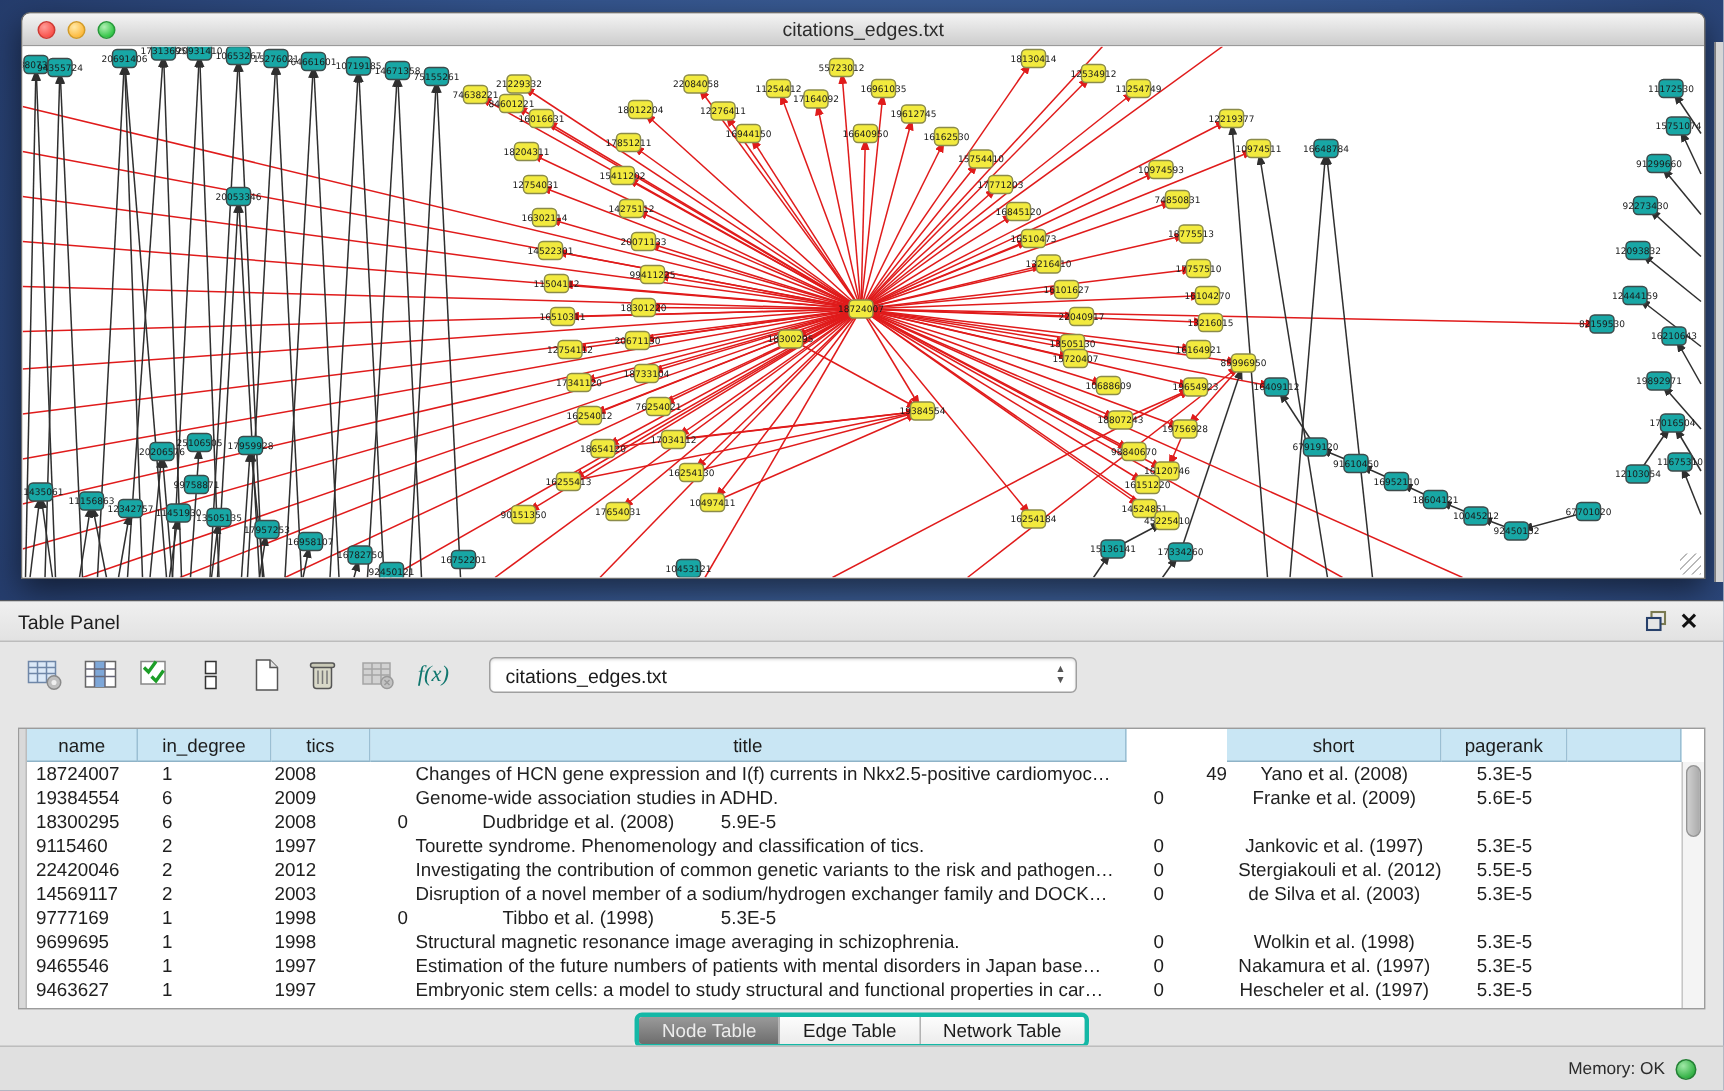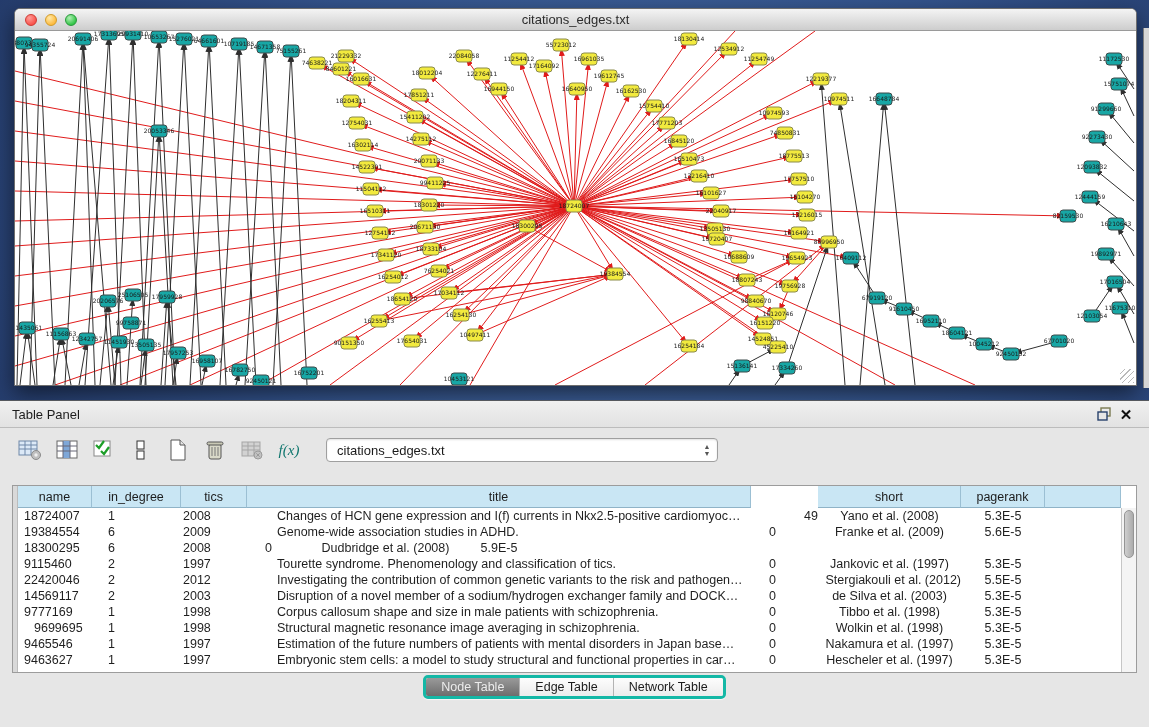--- a/index.html
+++ b/index.html
@@ -927,27 +927,26 @@
           <div class="t-cell" style="width: 66px; text-align: left; padding-left: 2px;">2003</div>
           <div class="t-cell" style="width: 504px; text-align: left; padding-left: 30px;">Disruption of a novel member of a sodium/hydrogen exchanger family and DOCK…</div>
           <div class="t-cell" style="width: 67px; text-align: left; padding-left: 18px;">0</div>
           <div class="t-cell" style="width: 143px; text-align: center; padding-left: 0px;">de Silva et al. (2003)</div>
           <div class="t-cell" style="width: 84px; text-align: center; padding-left: 0px;">5.3E-5</div>
         </div>
         <div class="t-row">
           <div class="t-cell" style="width: 74px; text-align: left; padding-left: 6px;">9777169</div>
           <div class="t-cell" style="width: 89px; text-align: left; padding-left: 16px;">1</div>
           <div class="t-cell" style="width: 66px; text-align: left; padding-left: 2px;">1998</div>
-          <div class="t-cell" style="width: 504px; text-align: left; padding-left: 30px;">Corpus callosum shape and size in male patients with schizophrenia.</div>
           <div class="t-cell" style="width: 67px; text-align: left; padding-left: 18px;">0</div>
           <div class="t-cell" style="width: 143px; text-align: center; padding-left: 0px;">Tibbo et al. (1998)</div>
           <div class="t-cell" style="width: 84px; text-align: center; padding-left: 0px;">5.3E-5</div>
         </div>
         <div class="t-row">
-          <div class="t-cell" style="width: 74px; text-align: left; padding-left: 16px;">9699695</div>
+          <div class="t-cell" style="width: 74px; text-align: left; padding-left: 6px;">9699695</div>
           <div class="t-cell" style="width: 89px; text-align: left; padding-left: 16px;">1</div>
           <div class="t-cell" style="width: 66px; text-align: left; padding-left: 2px;">1998</div>
           <div class="t-cell" style="width: 504px; text-align: left; padding-left: 30px;">Structural magnetic resonance image averaging in schizophrenia.</div>
           <div class="t-cell" style="width: 67px; text-align: left; padding-left: 18px;">0</div>
           <div class="t-cell" style="width: 143px; text-align: center; padding-left: 0px;">Wolkin et al. (1998)</div>
           <div class="t-cell" style="width: 84px; text-align: center; padding-left: 0px;">5.3E-5</div>
         </div>
         <div class="t-row">
           <div class="t-cell" style="width: 74px; text-align: left; padding-left: 6px;">9465546</div>
           <div class="t-cell" style="width: 89px; text-align: left; padding-left: 16px;">1</div>
@@ -973,13 +972,17 @@
   </div>
 
   <div class="tp-tabs">
     <div class="seg-group" id="tabs">
         <span class="seg sel">Node Table</span>
         <span class="seg">Edge Table</span>
         <span class="seg">Network Table</span>
       </div>
   </div>
 
+  <div class="tp-status">
+    <span class="mem-label">Memory: OK</span>
+    <span class="mem-dot"></span>
+  </div>
 </div>
 
 </body></html>

